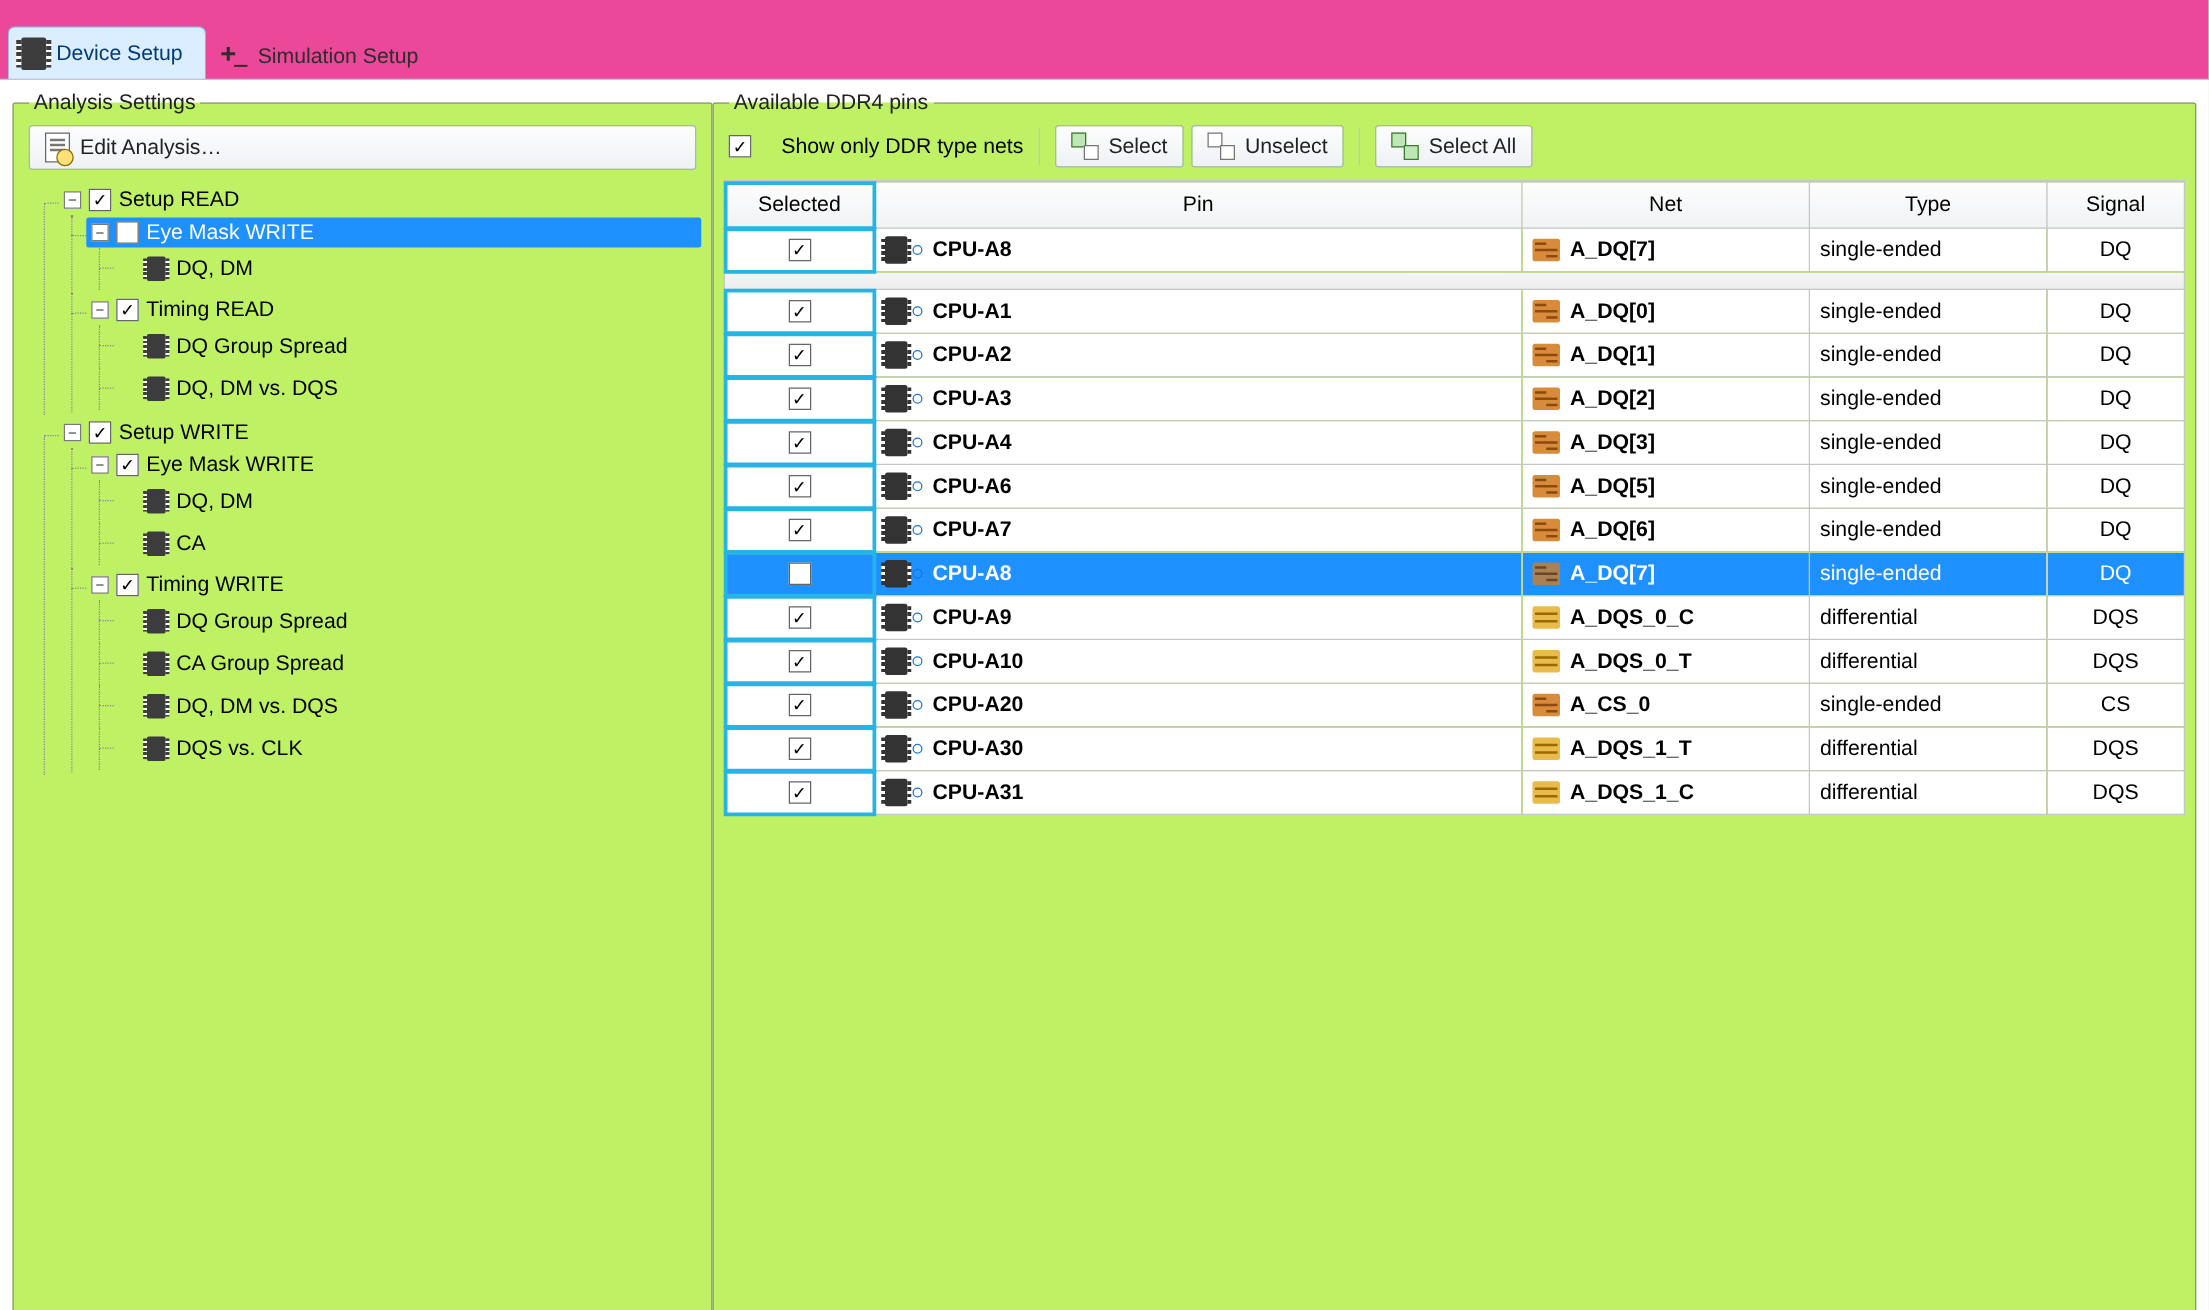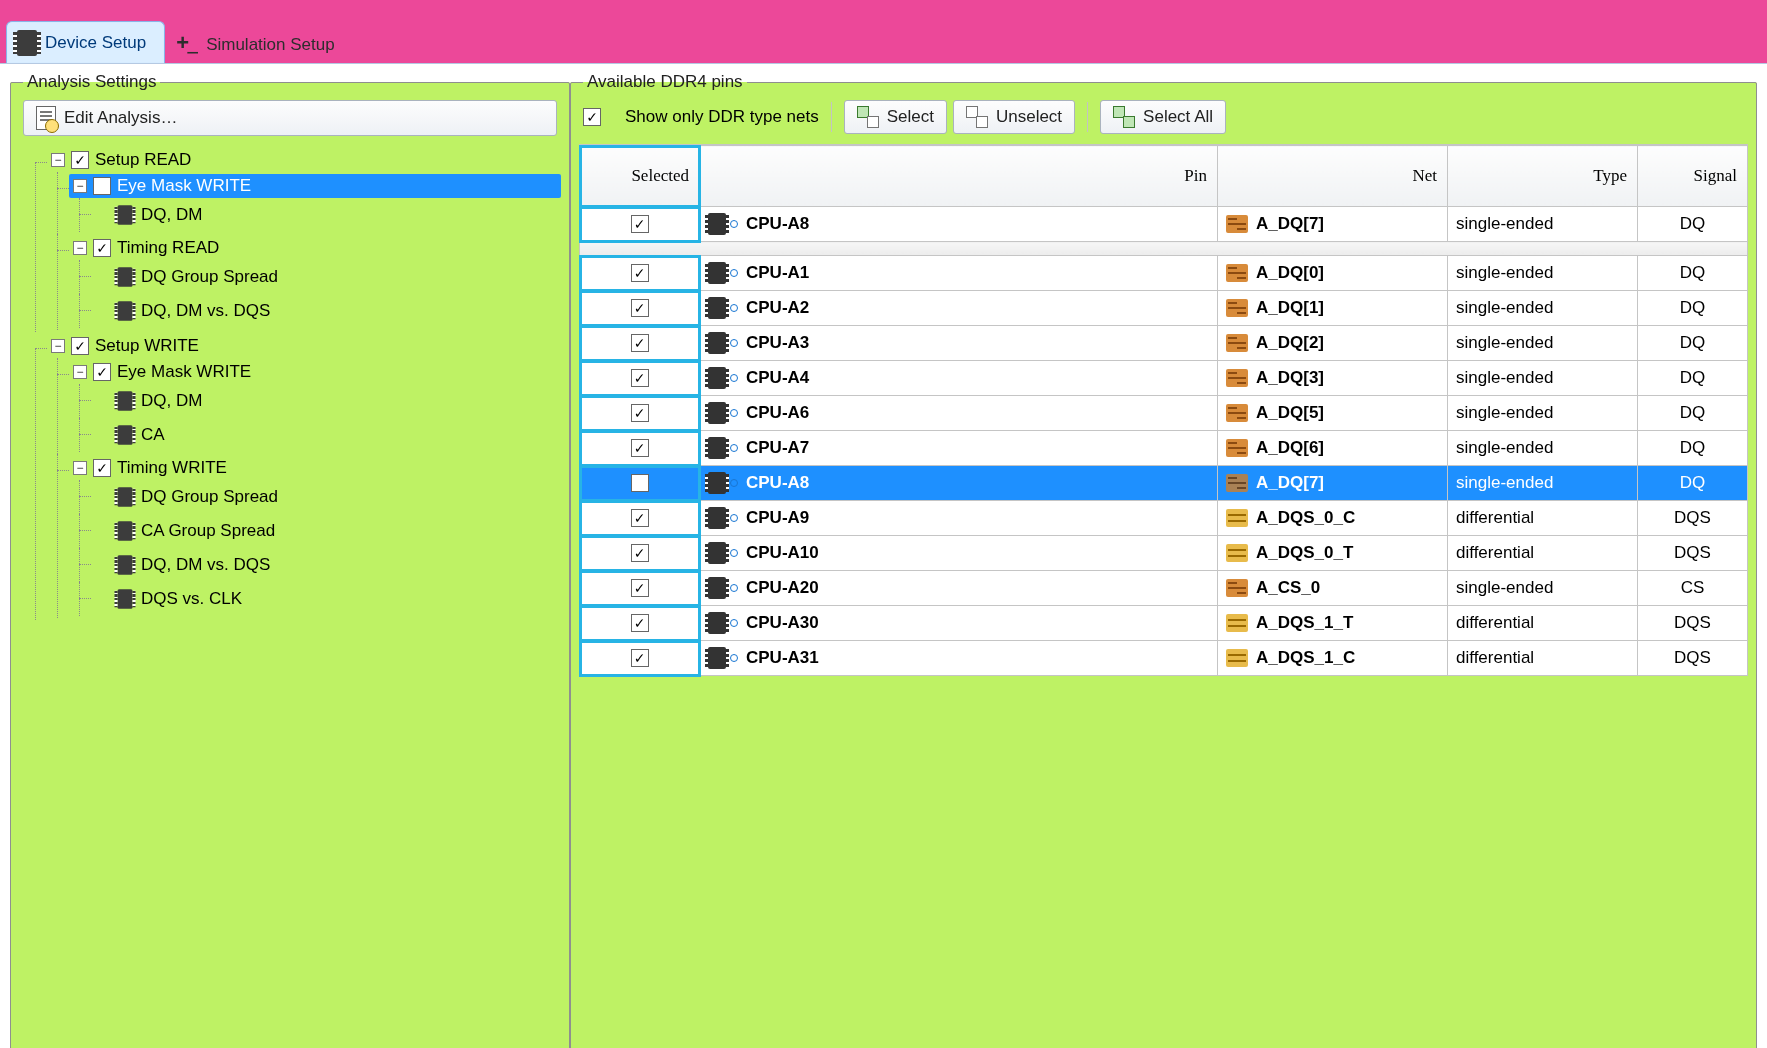--- a/index.html
+++ b/index.html
@@ -149,22 +149,22 @@
     display:inline-flex; align-items:center; justify-content:center;
     font-size:12px; line-height:1; cursor:pointer; color:#333;
   }
   .leaf-spacer { width:14px; display:inline-block; }
   
   .grid-wrap { margin-top:4px; border-top:1px solid #c5c5c5; }
   table.grid {
     width:100%; border-collapse:collapse; table-layout:fixed;
   }
   .grid th {
-    text-align:right; font-weight:400; background:linear-gradient(#fdfdfd,#f0f2f4);
-    border:1px solid #c5c5c5; padding:20px 10px;font-family:Liberation Serif, serif;
+    text-align:center; font-weight:400; background:linear-gradient(#fdfdfd,#f0f2f4);
+    border:1px solid #c5c5c5; padding:8px 10px;
   }
   .grid td {
     border:1px solid #c5c5c5; padding:6px 8px; background:#fff;
     white-space:nowrap; overflow:hidden; text-overflow:ellipsis;
   }
   .grid tbody tr.break td { background:linear-gradient(#f6f6f6,#ececec); height:14px; padding:0; }
   .grid tbody tr.sel td { background:#1e90ff; color:#fff; }
   .col-selected { width:120px; text-align:center; }
   .grid td.col-selected { text-align:center; }
   .col-pin  { width:auto; }

